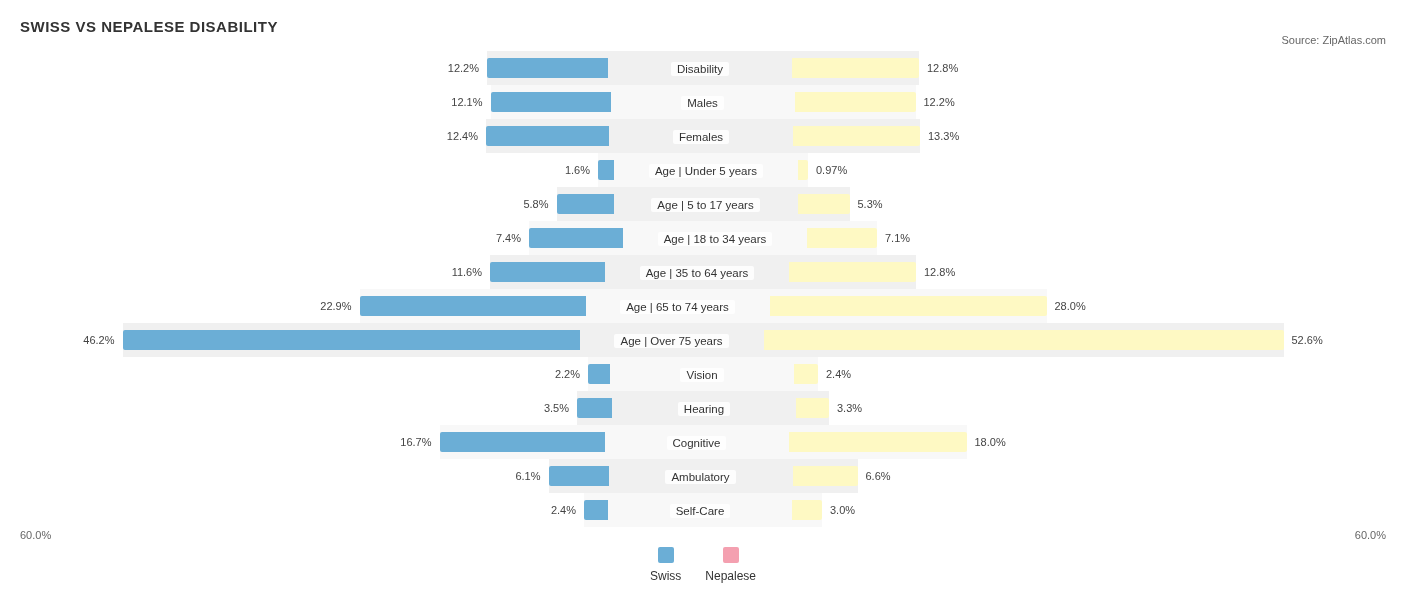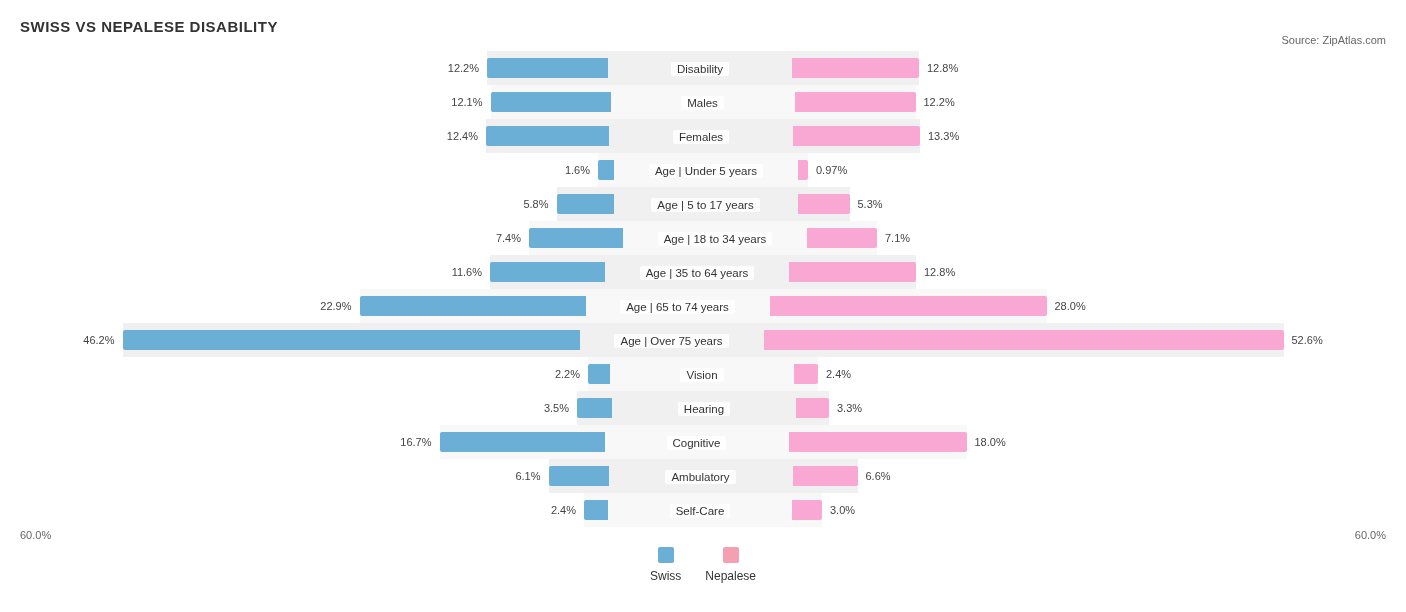--- a/index.html
+++ b/index.html
@@ -93,21 +93,21 @@
     .bar-blue {
       background: #6baed6;
       height: 20px;
       border-radius: 2px 0 0 2px;
       display: flex;
       align-items: center;
       justify-content: flex-end;
       position: relative;
     }
     .bar-pink {
-      background: #f9a8d4;
+      background: #fef9c3;
       height: 20px;
       border-radius: 0 2px 2px 0;
       display: flex;
       align-items: center;
       justify-content: flex-start;
       position: relative;
     }
     .val-label-left {
       font-size: 11px;
       color: #444;

